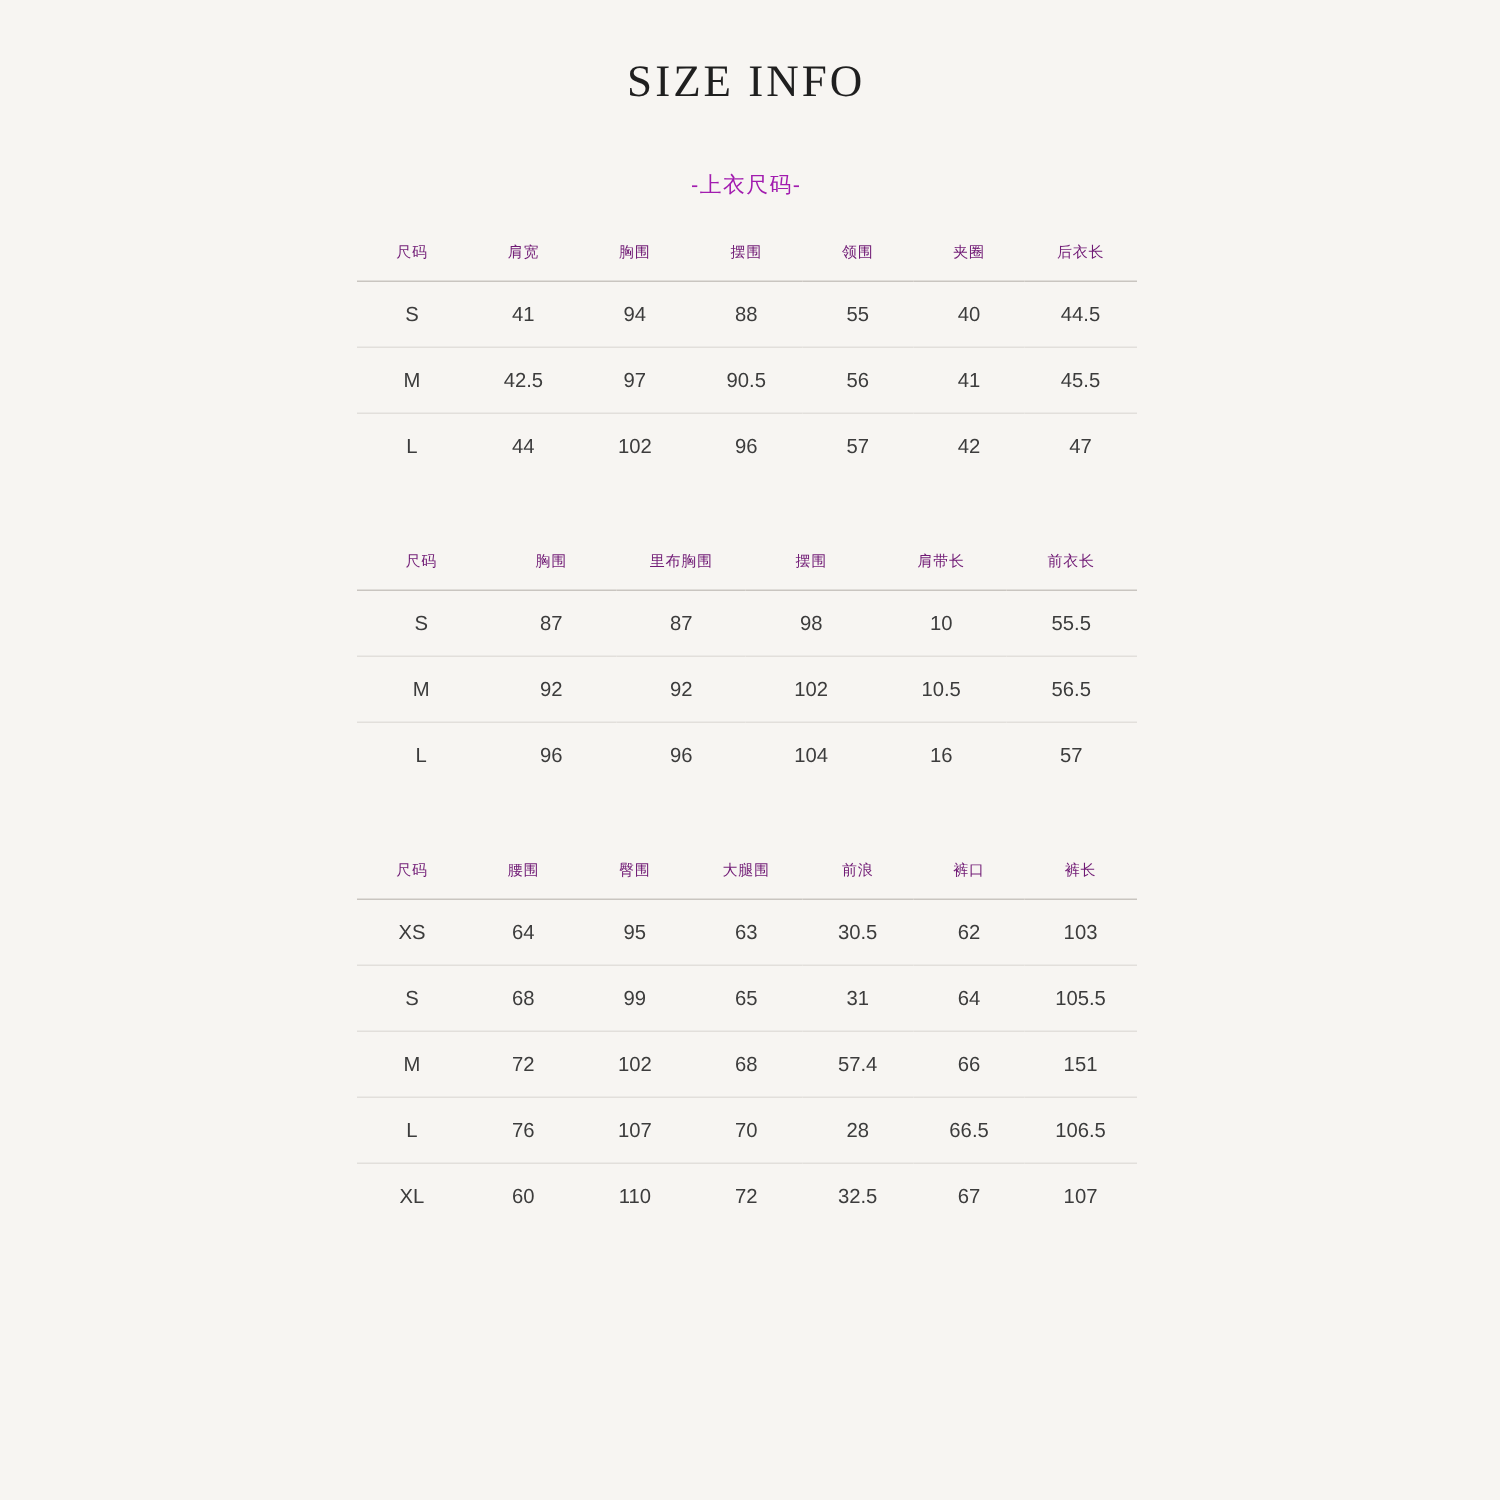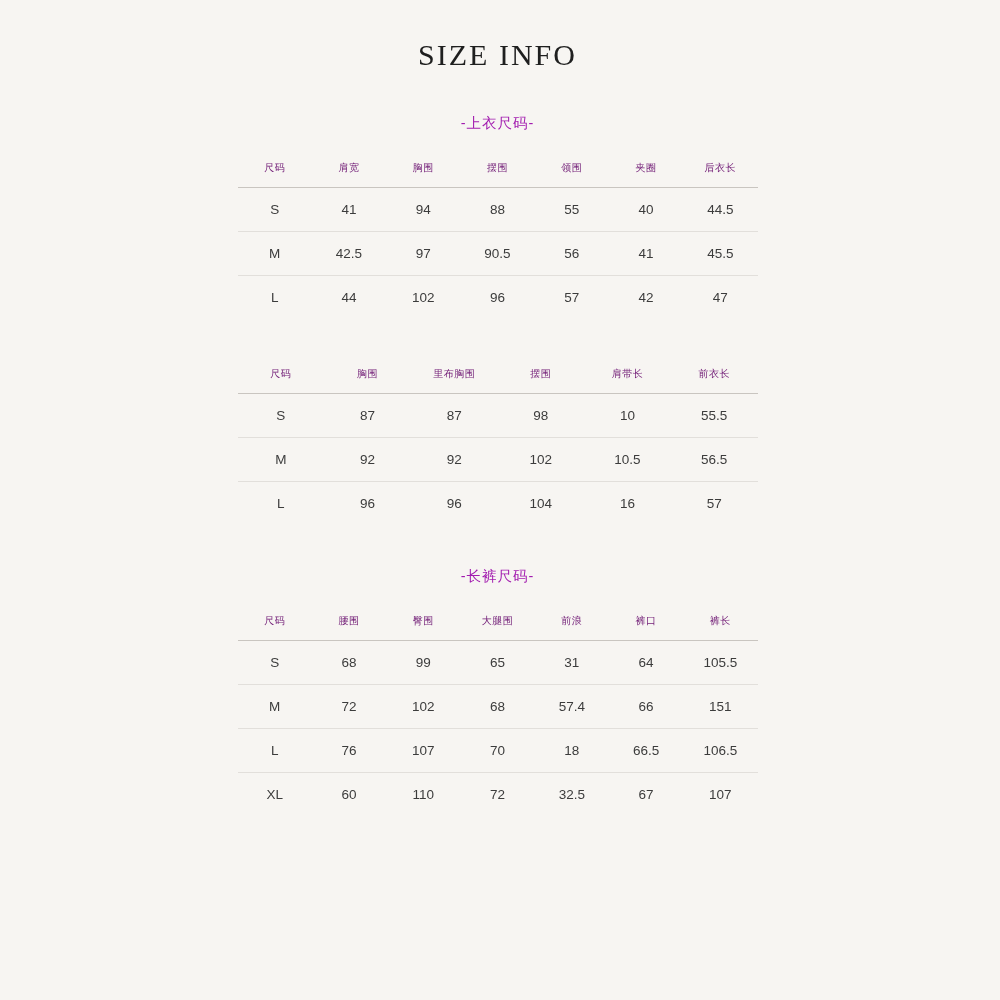--- a/index.html
+++ b/index.html
@@ -164,35 +164,43 @@
           <td>96</td>
           <td>104</td>
           <td>16</td>
           <td>57</td>
         </tr>
       </tbody>
     </table>
   </div>
 
   <div class="section">
-    <div class="section-title">-长裤尺码-</div>
     <table class="size-table">
       <thead>
         <tr>
           <th>尺码</th>
           <th>腰围</th>
           <th>臀围</th>
           <th>大腿围</th>
           <th>前浪</th>
           <th>裤口</th>
           <th>裤长</th>
         </tr>
       </thead>
       <tbody>
         <tr>
+          <td>XS</td>
+          <td>64</td>
+          <td>95</td>
+          <td>63</td>
+          <td>30.5</td>
+          <td>62</td>
+          <td>103</td>
+        </tr>
+        <tr>
           <td>S</td>
           <td>68</td>
           <td>99</td>
           <td>65</td>
           <td>31</td>
           <td>64</td>
           <td>105.5</td>
         </tr>
         <tr>
           <td>M</td>
@@ -201,21 +209,21 @@
           <td>68</td>
           <td>57.4</td>
           <td>66</td>
           <td>151</td>
         </tr>
         <tr>
           <td>L</td>
           <td>76</td>
           <td>107</td>
           <td>70</td>
-          <td>18</td>
+          <td>28</td>
           <td>66.5</td>
           <td>106.5</td>
         </tr>
         <tr>
           <td>XL</td>
           <td>60</td>
           <td>110</td>
           <td>72</td>
           <td>32.5</td>
           <td>67</td>

